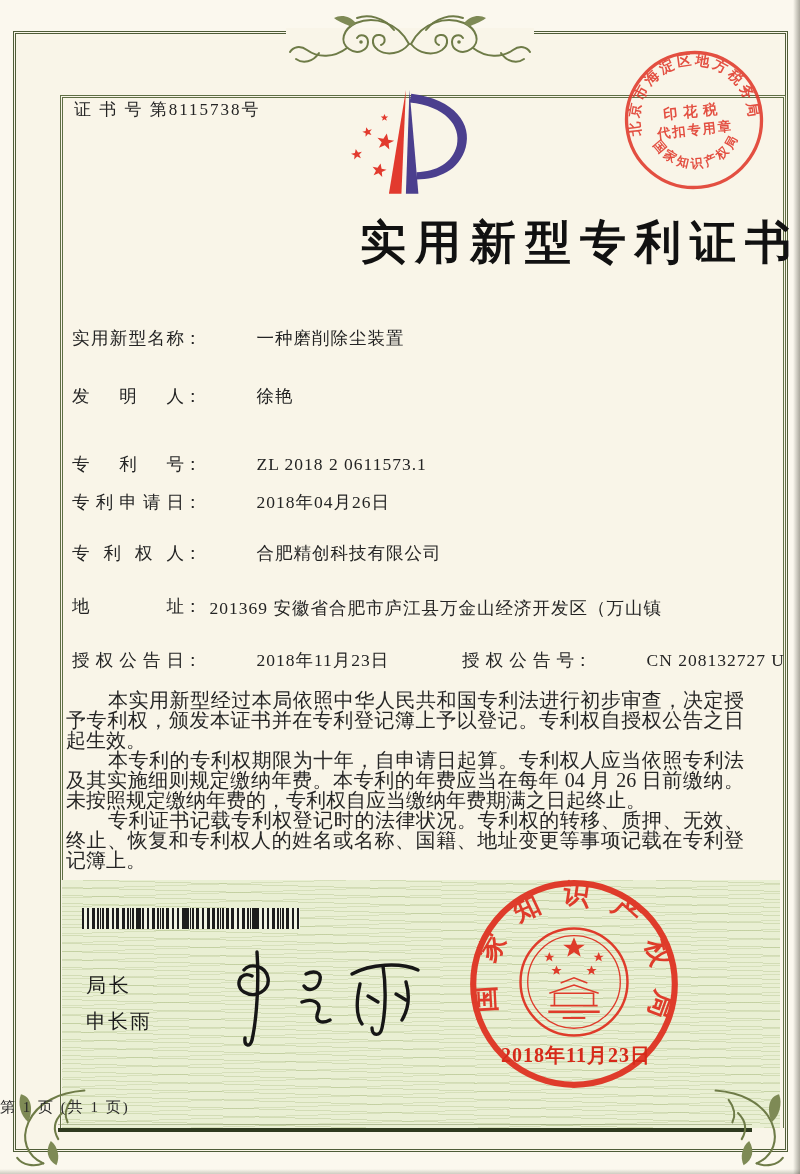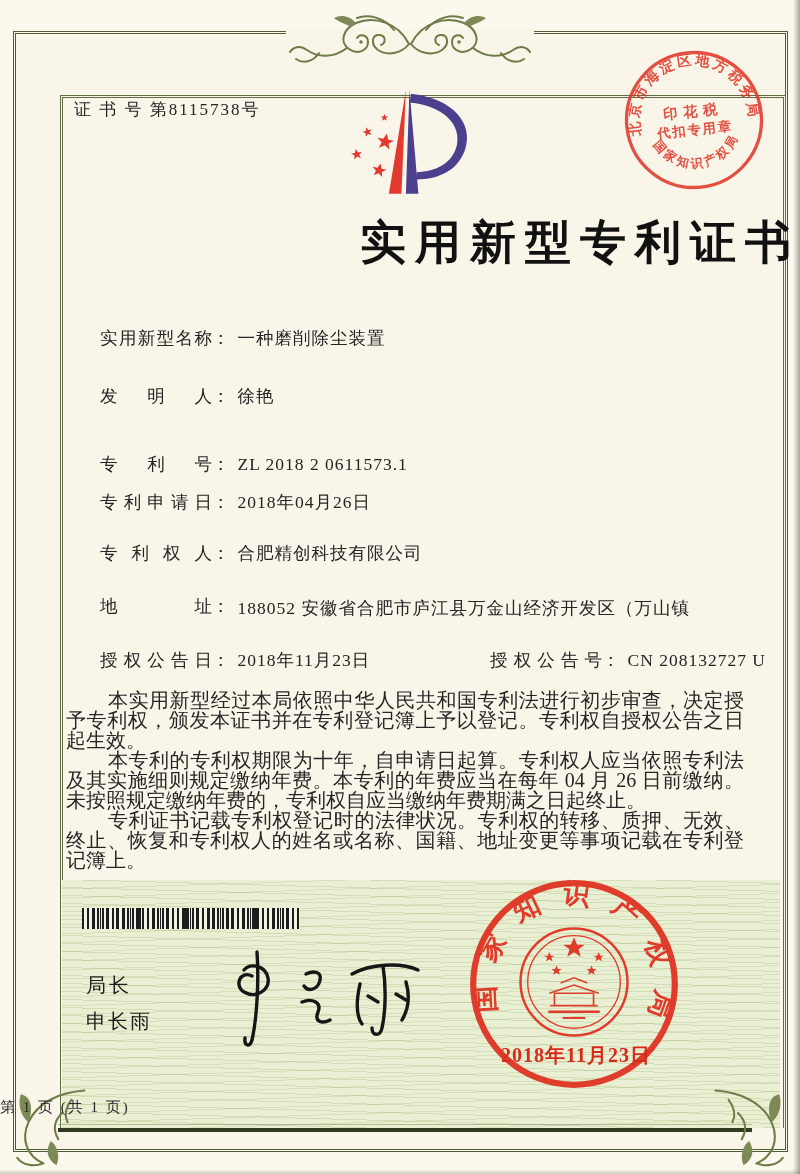--- a/index.html
+++ b/index.html
@@ -49,24 +49,24 @@
     position:absolute;left:74px;top:98px;
     font-size:17px;letter-spacing:2px;color:#242424;
   }
   .title{
     position:absolute;left:0;right:0;top:212px;text-align:right;
     font-size:46px;font-weight:bold;letter-spacing:9px;color:#111;
   }
   .field{position:absolute;left:72px;font-size:17.5px;color:#242424;white-space:nowrap;}
   .flabel{
     display:inline-block;width:112px;
-    text-align:justify;text-align-last:justify;margin-left:28px;
+    text-align:justify;text-align-last:justify;
   }
   .fcolon{display:inline-block;margin-right:8px;}
-  .fvalue{letter-spacing:1px;}
+  .fvalue{letter-spacing:1px;margin-left:47px;}
   .addr-val{display:inline-block;vertical-align:top;white-space:normal;width:560px;letter-spacing:1px;}
   .addr-val span{display:block;line-height:28px;}
   .paras{
     position:absolute;left:66px;top:690px;width:678px;
     font-size:20px;line-height:20px;text-align:justify;color:#262626;
   }
   .paras p{margin:0;text-indent:2.1em;}
   .barcode{
     position:absolute;left:82px;top:908px;width:218px;height:21px;
     background-color:#f1f3e4;
@@ -179,21 +179,21 @@
 <div class="field" style="top:452px">
   <span class="flabel">专利号</span><span class="fcolon">：</span><span class="fvalue">ZL 2018 2 0611573.1</span>
 </div>
 <div class="field" style="top:490px">
   <span class="flabel">专利申请日</span><span class="fcolon">：</span><span class="fvalue">2018年04月26日</span>
 </div>
 <div class="field" style="top:541px">
   <span class="flabel">专利权人</span><span class="fcolon">：</span><span class="fvalue">合肥精创科技有限公司</span>
 </div>
 <div class="field" style="top:594px">
-  <span class="flabel">地址</span><span class="fcolon">：</span><span class="addr-val"><span>188052 安徽省合肥市庐江县万金山经济开发区（万山镇</span></span>
+  <span class="flabel">地址</span><span class="fcolon">：</span><span class="addr-val"><span>201369 安徽省合肥市庐江县万金山经济开发区（万山镇</span></span>
 </div>
 <div class="field" style="top:648px">
   <span class="flabel">授权公告日</span><span class="fcolon">：</span><span class="fvalue">2018年11月23日</span>
 </div>
 <div class="field grant-no" style="top:648px">
   <span class="flabel">授权公告号</span><span class="fcolon">：</span><span class="fvalue">CN 208132727 U</span>
 </div>
 
 <div class="paras">
   <p>本实用新型经过本局依照中华人民共和国专利法进行初步审查，决定授予专利权，颁发本证书并在专利登记簿上予以登记。专利权自授权公告之日起生效。</p>

